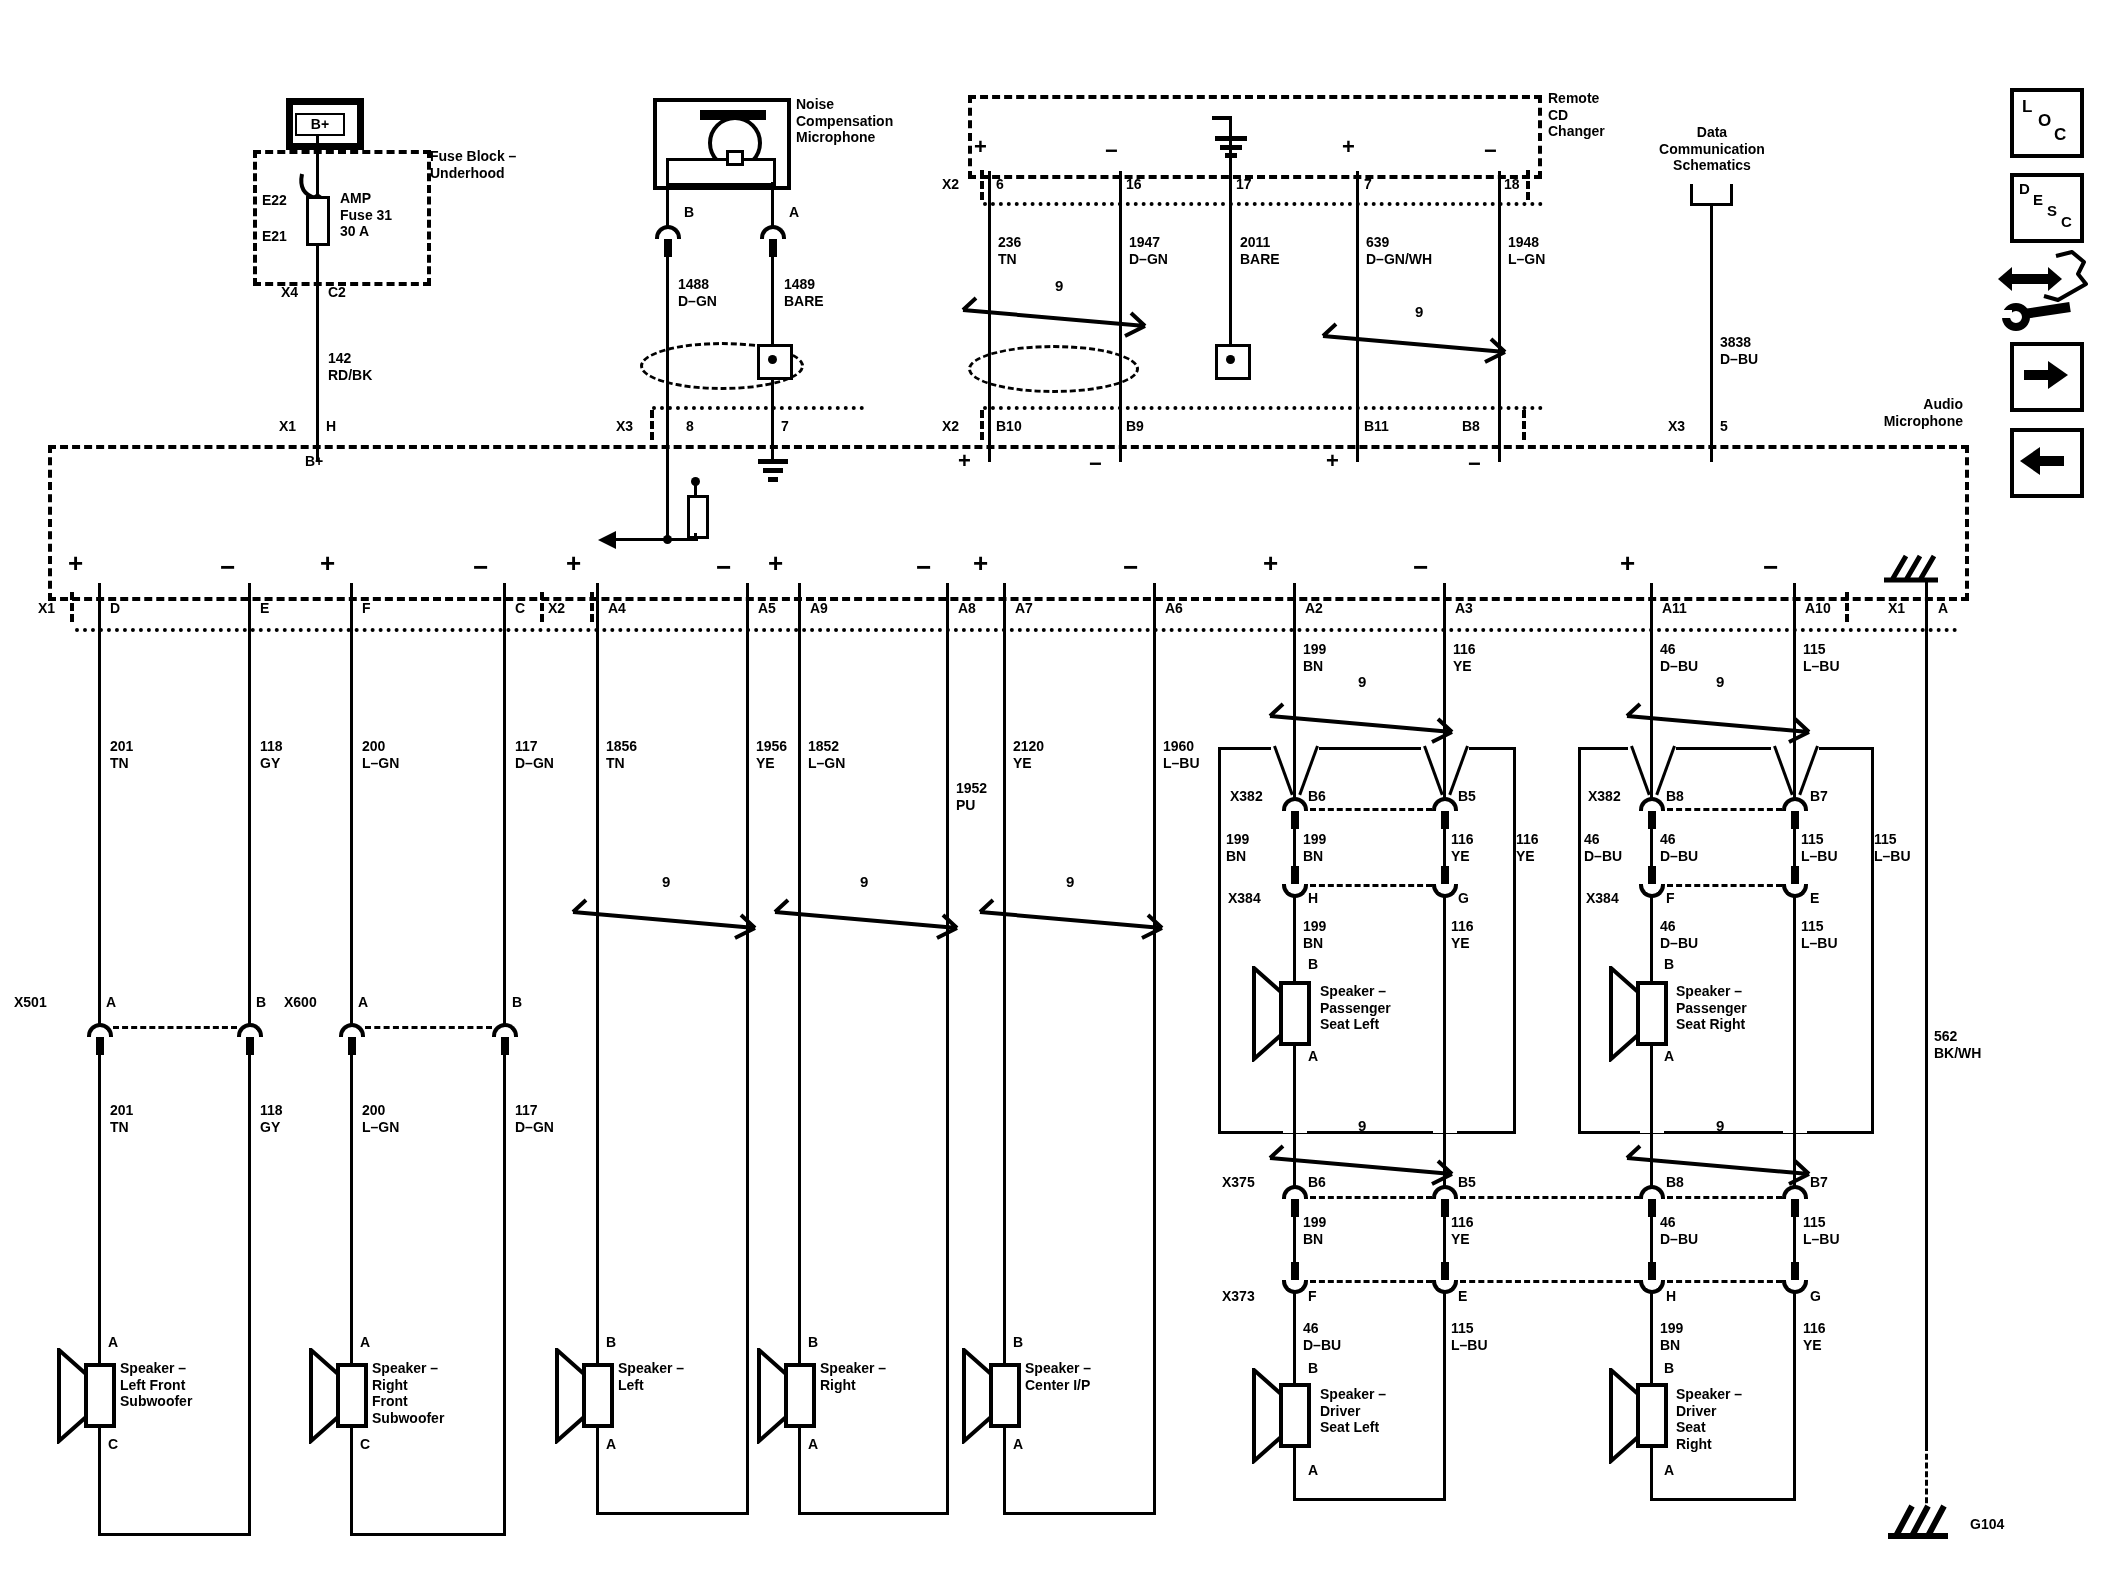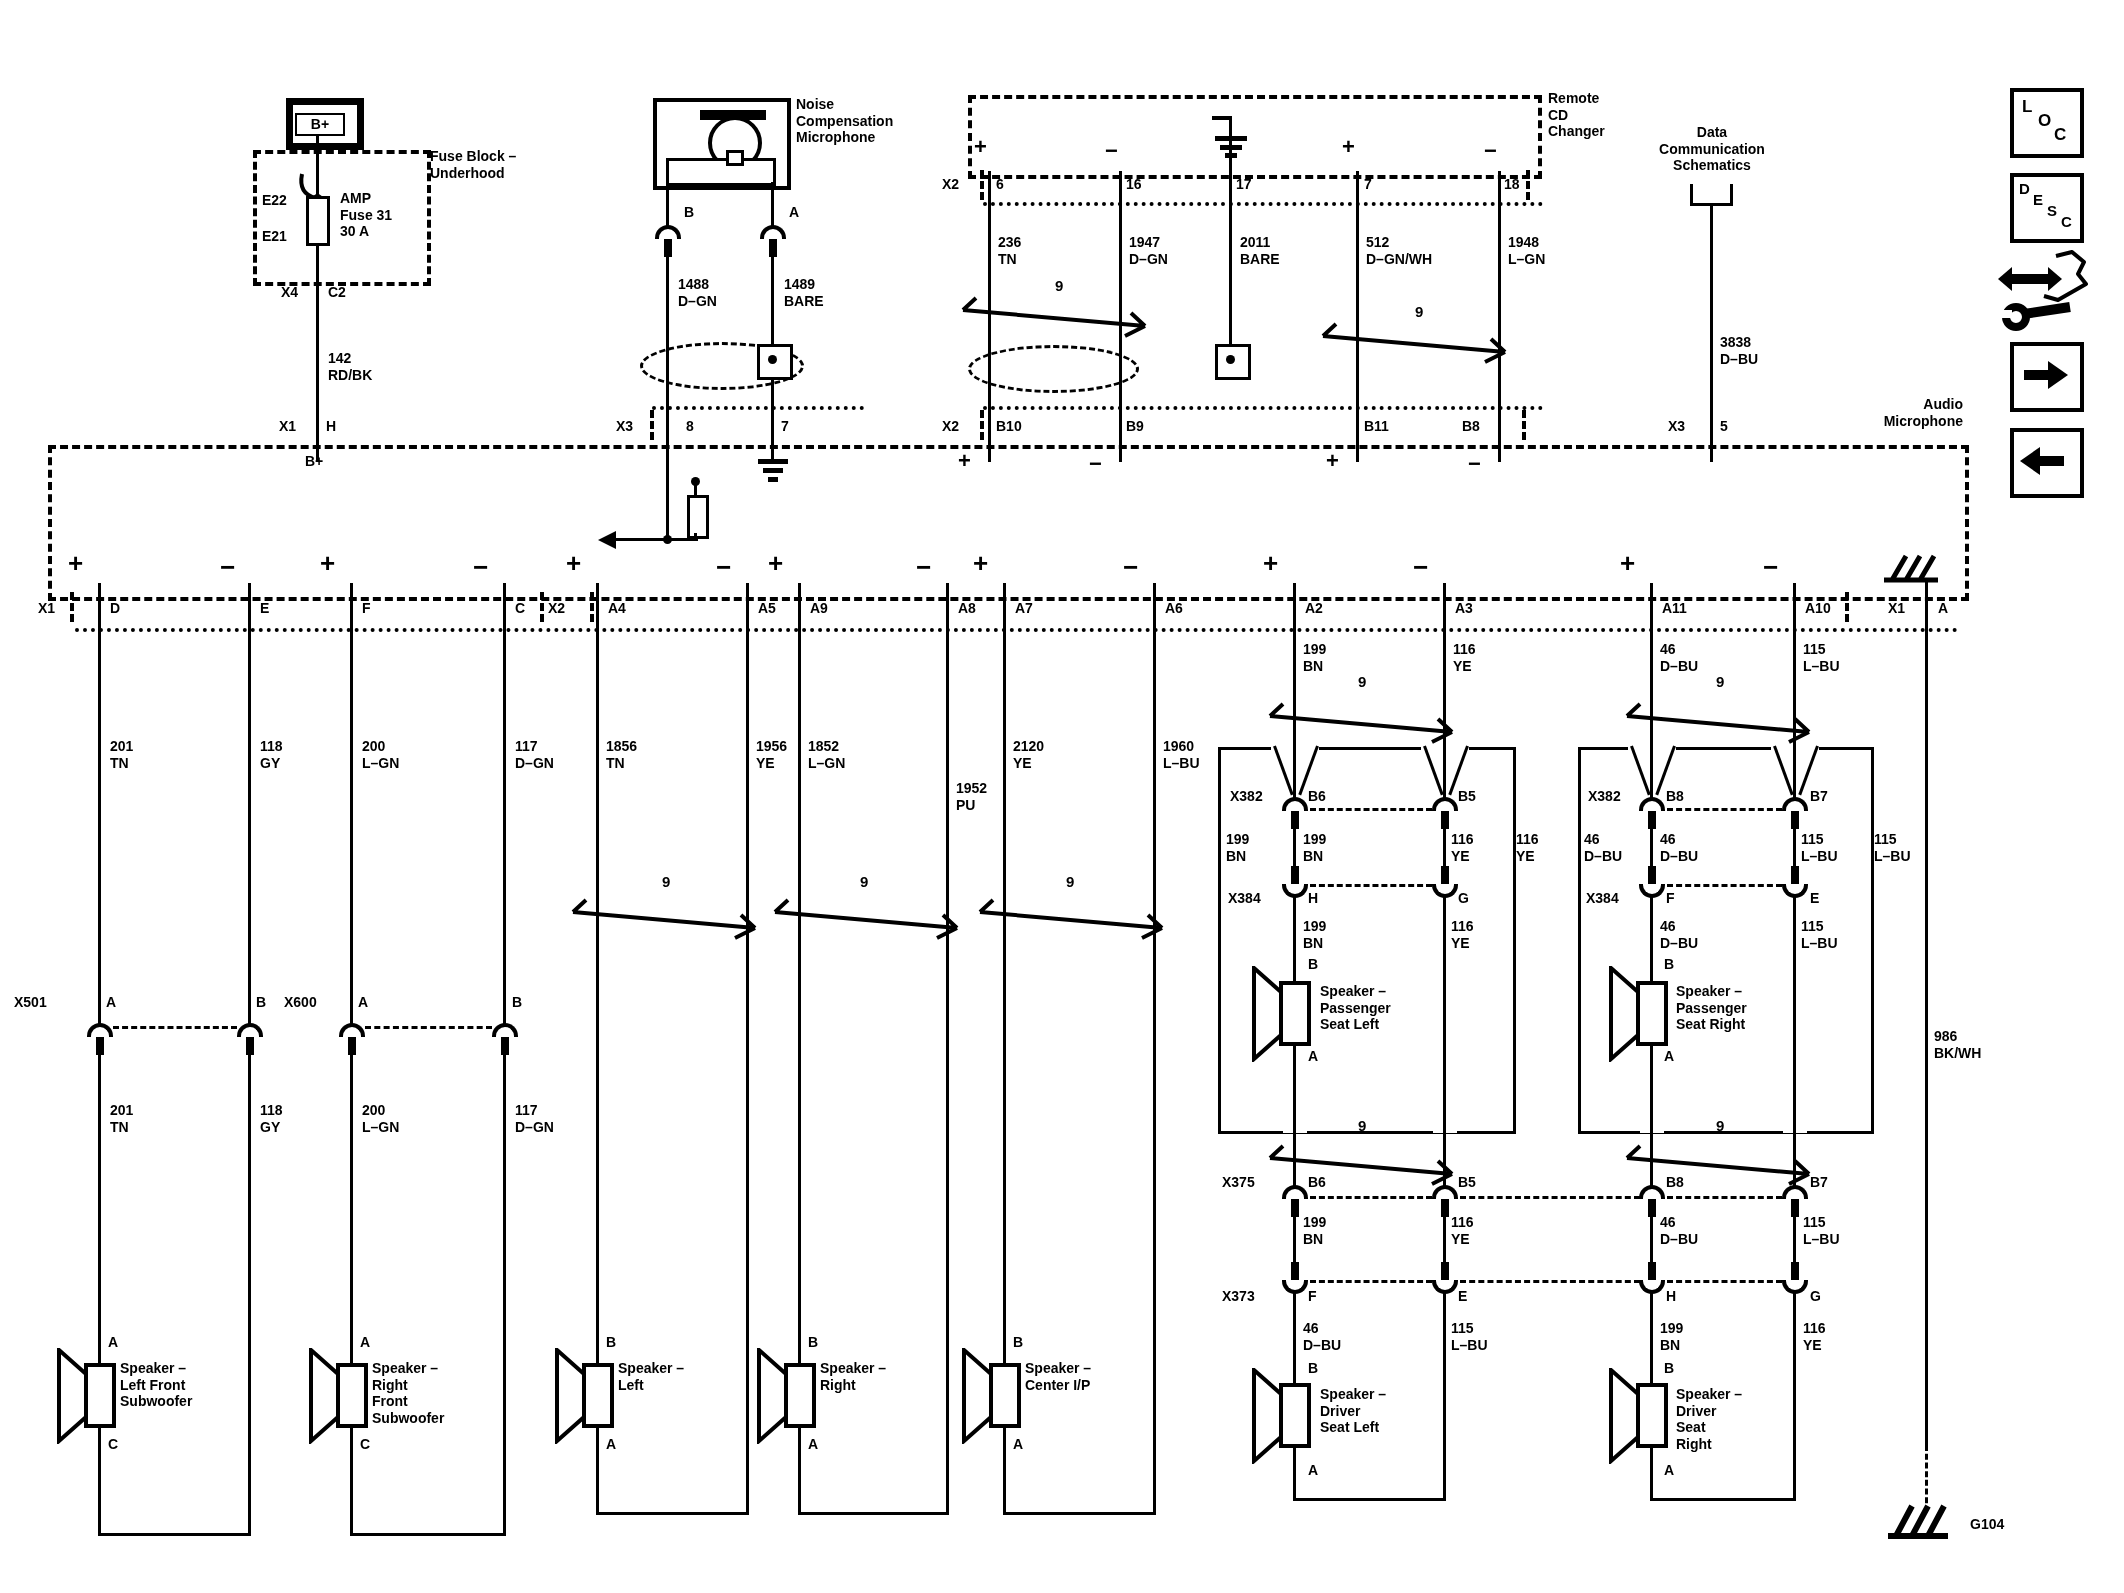--- a/index.html
+++ b/index.html
@@ -152,21 +152,21 @@
   <div class="wv" style="left:1119px;top:171px;height:291px"></div>
   <div class="wv" style="left:1229px;top:171px;height:175px"></div>
   <div class="wv" style="left:1356px;top:171px;height:291px"></div>
   <div class="wv" style="left:1498px;top:171px;height:291px"></div>
   <div class="lbl" style="left:998px;top:234px">236
 TN</div>
   <div class="lbl" style="left:1129px;top:234px">1947
 D–GN</div>
   <div class="lbl" style="left:1240px;top:234px">2011
 BARE</div>
-  <div class="lbl" style="left:1366px;top:234px">512
+  <div class="lbl" style="left:1366px;top:234px">639
 D–GN/WH</div>
   <div class="lbl" style="left:1508px;top:234px">1948
 L–GN</div>
   <svg style="left:958px;top:292px" width="200" height="46" viewBox="0 0 200 46">
       <path d="M18 6 L5 18 M5 18 L187 34 M187 34 L173 21 M187 34 L167 44" fill="none" stroke="#000" stroke-width="4"></path>
     </svg>
   <div class="nine" style="left:1055px;top:278px">9</div>
   <svg style="left:1318px;top:318px" width="200" height="46" viewBox="0 0 200 46">
       <path d="M18 6 L5 18 M5 18 L187 34 M187 34 L173 21 M187 34 L167 44" fill="none" stroke="#000" stroke-width="4"></path>
     </svg>
@@ -472,21 +472,21 @@
 Driver
 Seat Left</div>
   <div class="lbl" style="left:1308px;top:1462px">A</div>
   <div class="lbl" style="left:1664px;top:1360px">B</div>
   <div class="lbl" style="left:1676px;top:1386px">Speaker –
 Driver
 Seat
 Right</div>
   <div class="lbl" style="left:1664px;top:1462px">A</div>
 
-  <div class="lbl" style="left:1934px;top:1028px">986
+  <div class="lbl" style="left:1934px;top:1028px">562
 BK/WH</div>
   <svg style="left:1884px;top:1498px" width="76" height="46" viewBox="0 0 76 46">
       <path d="M4 38 H64 M12 38 L28 8 M28 38 L44 8 M44 38 L60 8" fill="none" stroke="#000" stroke-width="6"></path>
     </svg>
   <div class="lbl" style="left:1970px;top:1516px">G104</div>
 
   <svg style="left:54px;top:1348px" width="64" height="96" viewBox="0 0 64 96">
       <polygon points="32,26 5,2 5,93 32,69" fill="#fff" stroke="#000" stroke-width="4"></polygon>
       <rect x="32" y="17" width="28" height="61" fill="#fff" stroke="#000" stroke-width="4"></rect>
     </svg>

